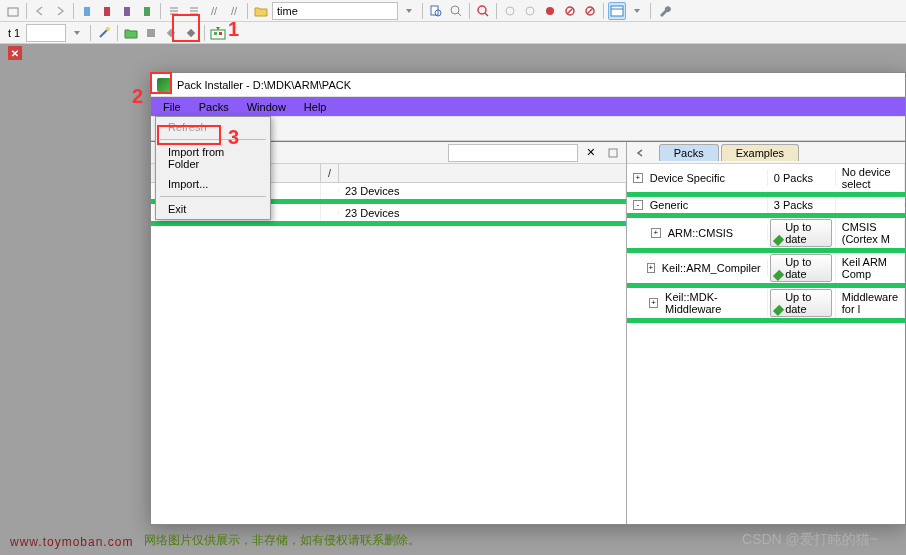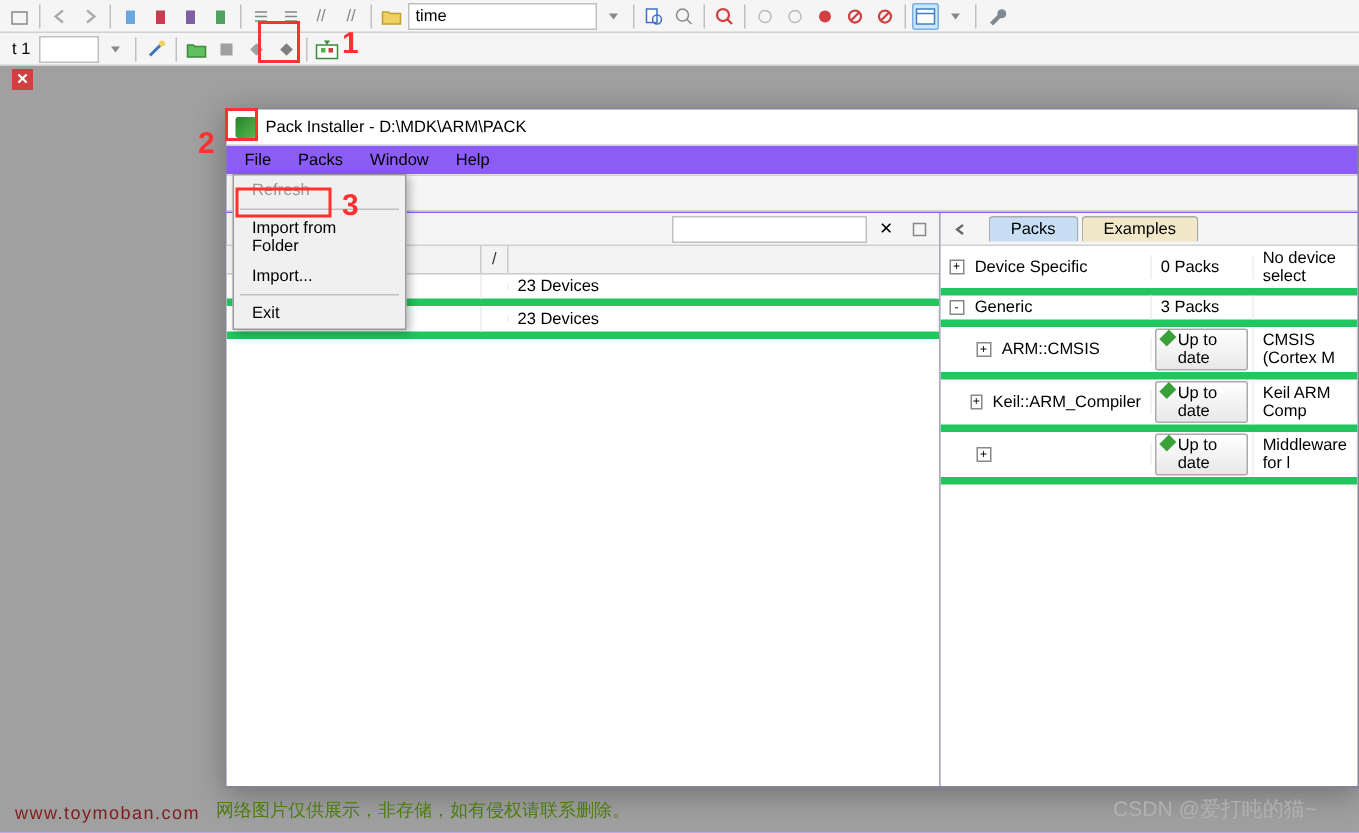--- a/index.html
+++ b/index.html
@@ -54,21 +54,21 @@
     .trow { display: flex; border-bottom: 5px solid #22c55e; align-items: center; }
     .td { padding: 2px 6px; border-right: 1px solid #eee; display: flex; align-items: center; gap: 4px; }
     .tree-indent { width: 14px; display: inline-block; }
     .tree-toggle { width: 10px; height: 10px; border: 1px solid #888; display: inline-flex; align-items: center; justify-content: center; font-size: 8px; line-height: 1; cursor: pointer; margin-right: 3px; }
     
     
     .l-c1 { width: 170px; } .l-c2 { flex: 1; }
     
     .r-c1 { width: 141px; } .r-c2 { width: 68px; } .r-c3 { flex: 1; }
     
-    .action-btn { display: inline-flex; align-items: flex-start; gap: 3px; padding: 1px 4px; border: 1px solid #aaa; background: linear-gradient(#fff,#e8e8e8); border-radius: 2px; font-size: 10px; cursor: pointer; width: 62px; }
+    .action-btn { display: inline-flex; align-items: flex-end; gap: 3px; padding: 1px 4px; border: 1px solid #aaa; background: linear-gradient(#fff,#e8e8e8); border-radius: 2px; font-size: 10px; cursor: pointer; width: 62px; }
     .diamond { width: 9px; height: 9px; background: #3aa03a; transform: rotate(45deg); }
     
     
     .watermark { position: absolute; left: 10px; bottom: 6px; color: #7f1d1d; font-size: 12px; letter-spacing: 1px; }
     .watermark2 { position: absolute; left: 144px; bottom: 6px; color: #4d7c0f; font-size: 12px; }
     .csdn { position: absolute; right: 28px; bottom: 6px; color: #b0b0b0; font-size: 14px; }
     
     .gray-bg { background: #a0a0a0; position: absolute; left: 0; right: 0; top: 44px; bottom: 0; }
     
     svg { display: block; }
@@ -379,20 +379,21 @@
                 <span class="diamond"></span>
                 <span>Up to date</span>
               </span>
             </div>
           <div class="td r-c3">Keil ARM Comp</div>
         </div>
         <div class="trow">
           <div class="td r-c1">
               <span class="tree-indent"></span>
               <span class="tree-toggle">+</span>
+              <span>Keil::MDK-Middleware</span>
             </div>
           <div class="td r-c2" style="padding:1px 2px">
               <span class="action-btn">
                 <span class="diamond"></span>
                 <span>Up to date</span>
               </span>
             </div>
           <div class="td r-c3">Middleware for l</div>
         </div>
       </div>

